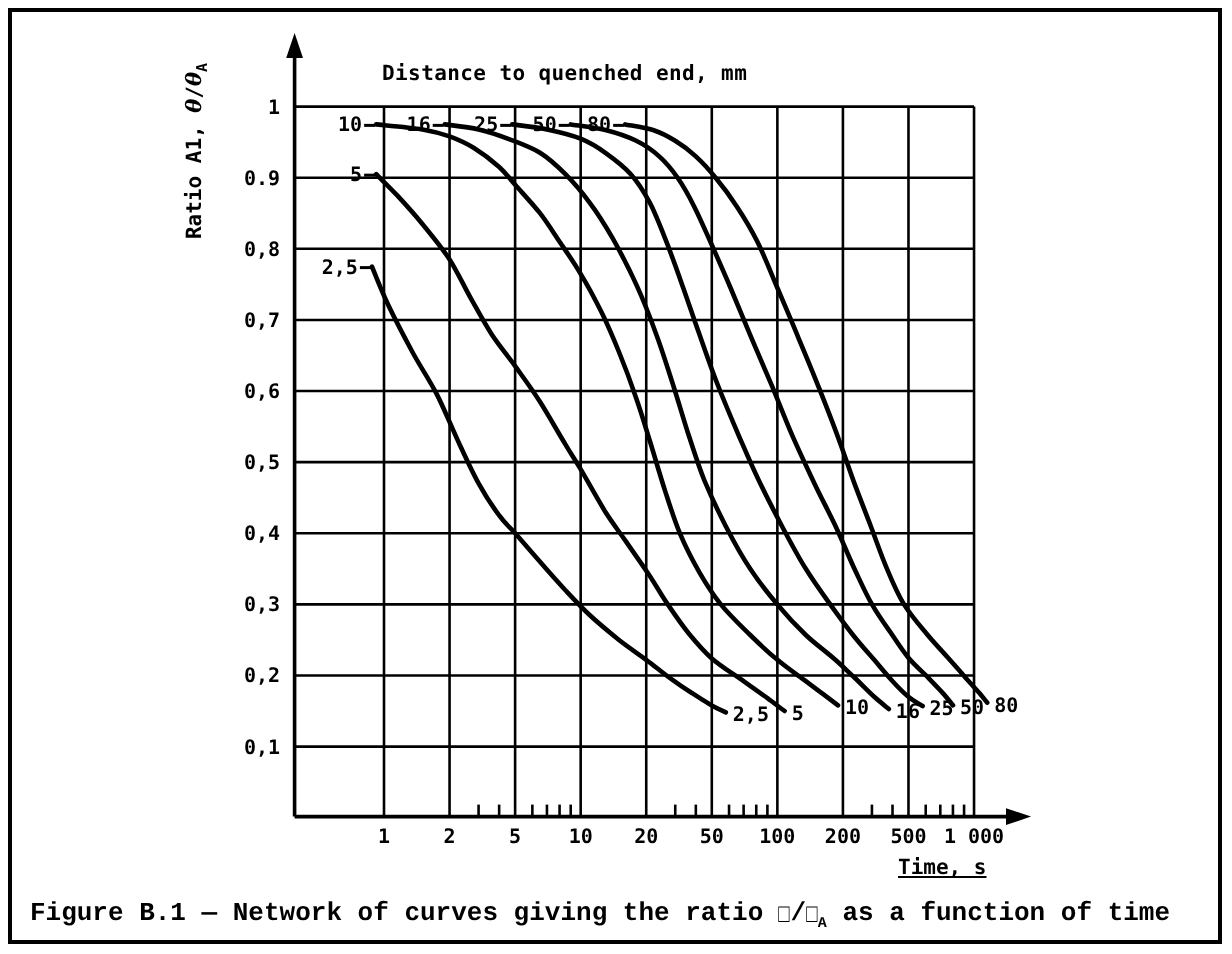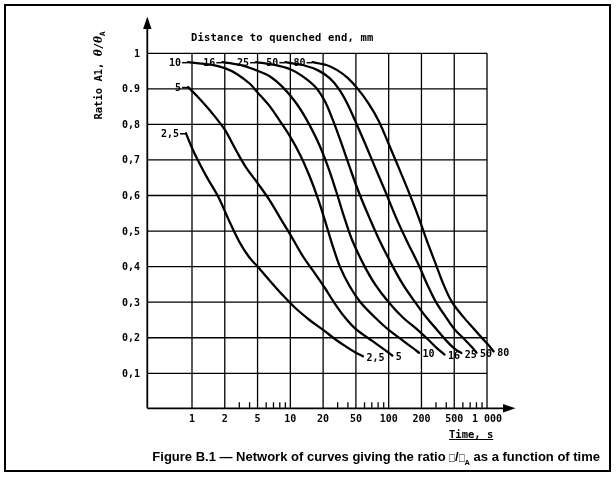--- a/index.html
+++ b/index.html
@@ -6,22 +6,22 @@
   body{width:616px;height:477px;position:relative;font-family:"DejaVu Sans Mono",monospace;}
   #figure-border{position:absolute;left:4px;top:4px;width:603px;height:464px;border:2px solid #000;background:#fff;}
   #chart-svg{position:absolute;left:0;top:0;}
   .overlay{position:absolute;color:#000;white-space:nowrap;}
   #plot-header{left:159px;top:31px;font-size:10.5px;font-weight:700;letter-spacing:0.2px;margin-left:32px;}
   #x-axis-title{left:449px;top:428px;font-size:10.5px;font-weight:700;text-decoration:underline;}
   #y-axis-title{left:28px;top:68px;width:142px;height:15px;transform:rotate(-90deg);transform-origin:50% 50%;
      font-size:10.5px;font-weight:700;text-align:center;}
   #y-axis-title .theta{font-style:italic;font-family:"DejaVu Serif",serif;font-weight:700;}
   #y-axis-title sub, #figure-caption sub{font-size:7.5px;}
-  #figure-caption{left:0;top:449px;width:600px;text-align:right;
-     font-family:Liberation Sans, sans-serif;font-weight:700;font-size:13px;}
+  #figure-caption{left:0;top:449px;width:600px;text-align:center;
+     font-family:Liberation Mono, monospace;font-weight:700;font-size:13px;}
   #figure-caption .tofu{display:inline-block;transform:scaleX(0.72);margin:0 -1px;vertical-align:-1px;}
 </style>
 </head>
 <body>
 
 <div id="figure-border"></div>
 
 <svg id="chart-svg" width="616" height="450">
     <line x1="147.3" y1="53.3" x2="487" y2="53.3" stroke="#000000" stroke-width="1.3"></line>
     <line x1="147.3" y1="88.856" x2="487" y2="88.856" stroke="#000000" stroke-width="1.3"></line>

